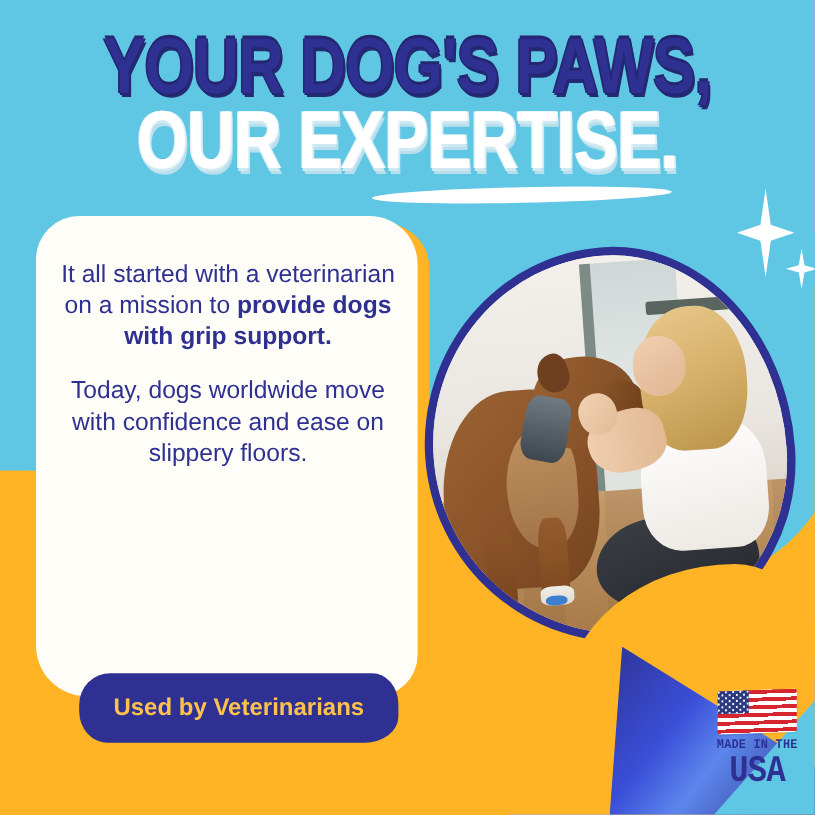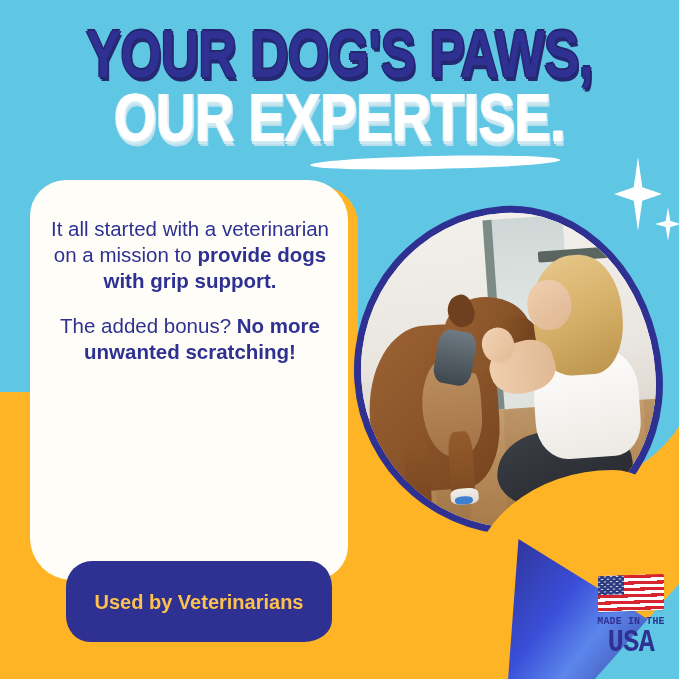--- a/index.html
+++ b/index.html
@@ -206,21 +206,21 @@
   }
   .para:last-child { margin-bottom: 0; }
   .para b { font-weight: bold; }
 
   
   .badge {
     position: absolute;
     left: 66px;
     top: 561px;
     width: 266px;
-    height: 81px;
+    height: 58px;
     background: #2e3192;
     border-radius: 26px 22px 28px 24px / 26px 26px 22px 26px;
     display: flex;
     align-items: center;
     justify-content: center;
     text-align: center;
     color: #ffc14d;
     font-size: 20px;
     font-weight: bold;
     line-height: 1.2;
@@ -440,21 +440,21 @@
   </div>
 
   <div class="swoosh"></div>
   <div class="sparkle sparkle-lg"></div>
   <div class="sparkle sparkle-sm"></div>
 
   <div class="card-shadow"></div>
   <div class="card"></div>
   <div class="card-body">
     <p class="para"><span>It all started with a veterinarian on a mission to </span><b>provide dogs with grip support.</b></p>
-    <p class="para"><span>The added bonus? </span><b>No more unwanted scratching!</b></p>
+    <p class="para">Today, dogs worldwide move with confidence and ease on slippery floors.</p>
   </div>
 
   <div class="photo-wrap">
     <div class="photo">
       <div class="photo-scene">
         <div class="ph-wall"></div>
         <div class="ph-window"></div>
         <div class="ph-window-frame"></div>
         <div class="ph-shelf"></div>
         <div class="ph-floor"></div>

